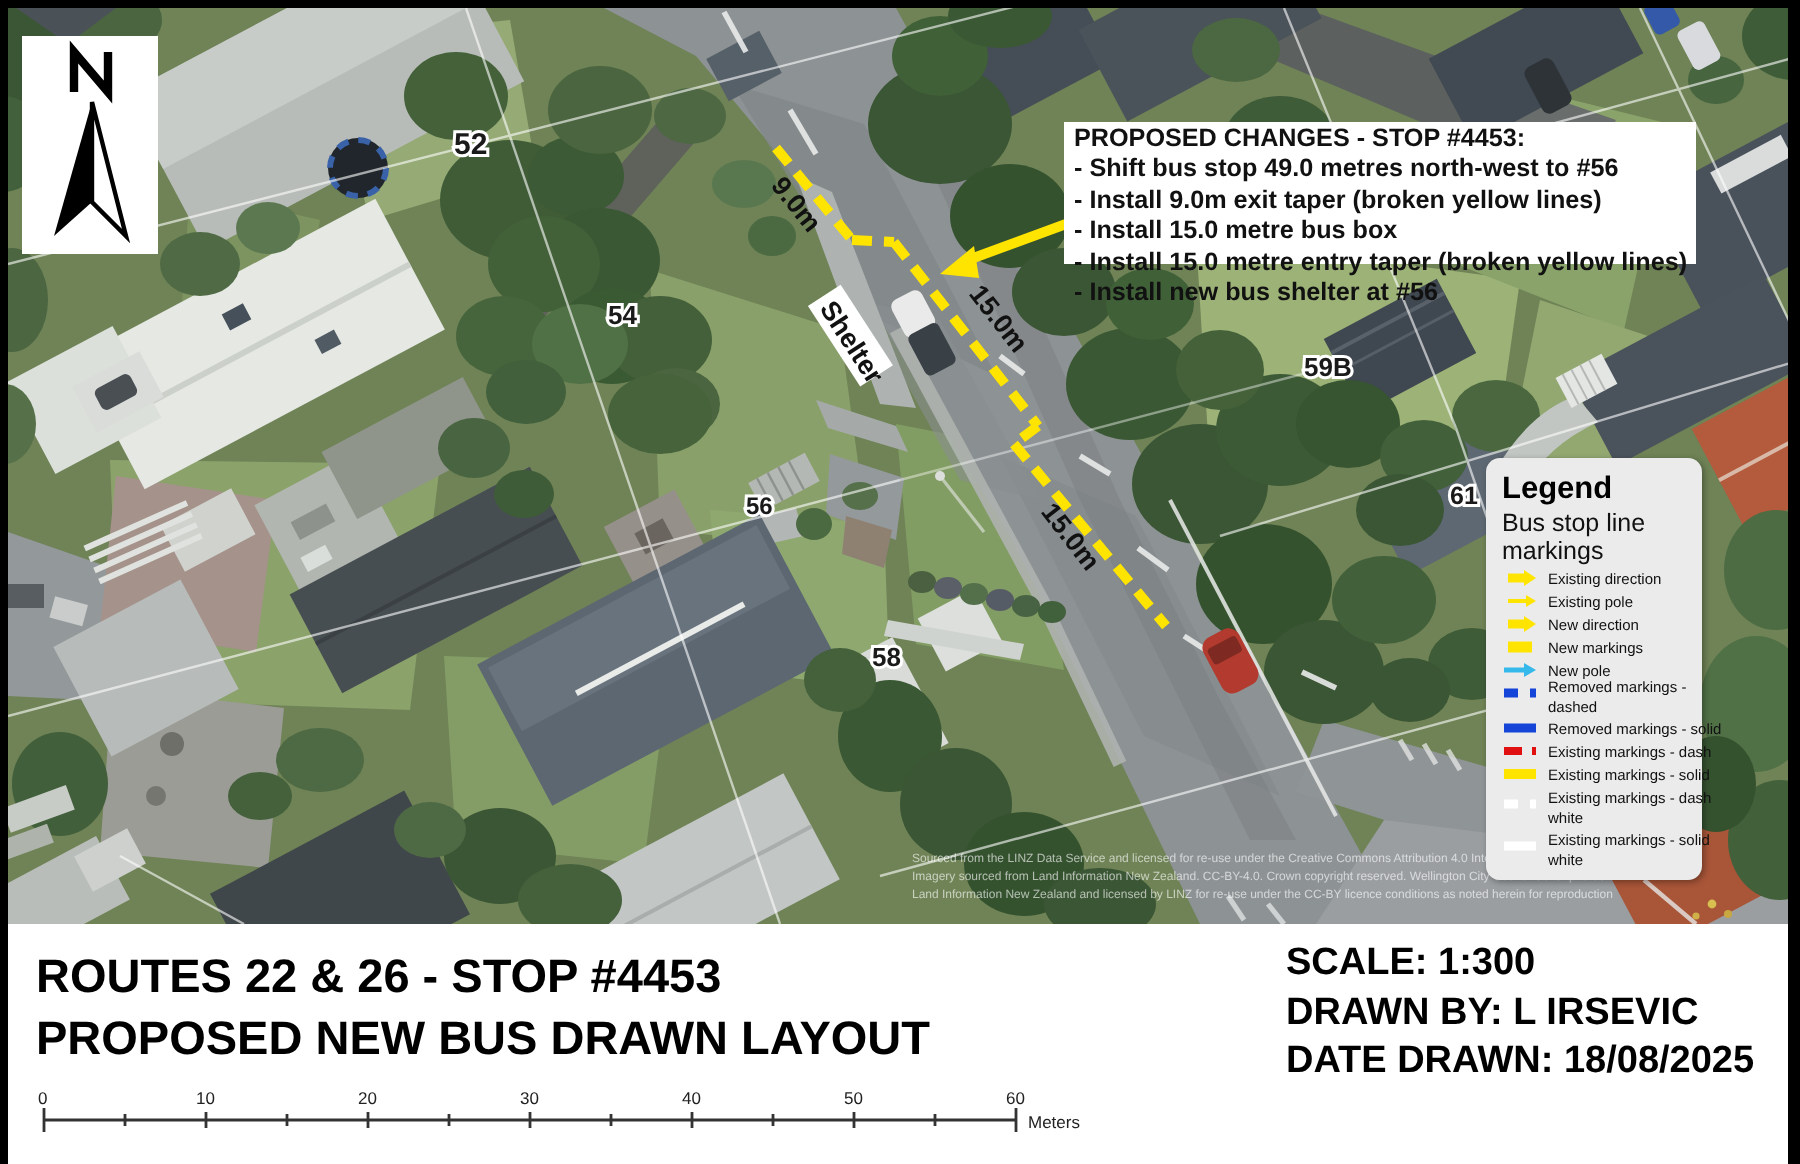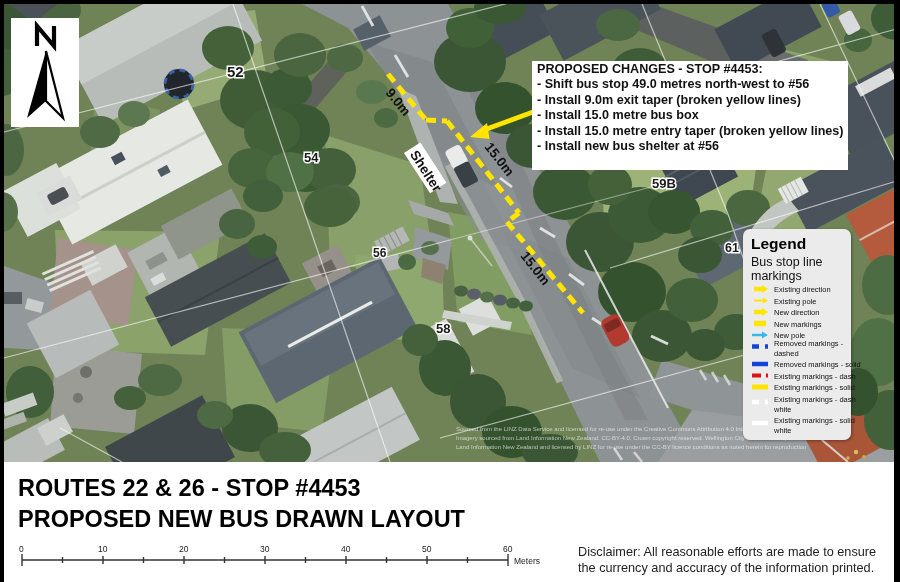--- a/index.html
+++ b/index.html
@@ -404,21 +404,21 @@
 </svg>
 
 <div class="abs" style="left:11px;top:18px;width:68px;height:109px;background:#fff;">
   <svg width="68" height="109" viewBox="0 0 68 109" xmlns="http://www.w3.org/2000/svg">
     <path d="M26 28 L26 8 L43 28 L43 8" fill="none" stroke="#000" stroke-width="4.2"></path>
     <polygon points="35,33 16,100 35,83" fill="#000"></polygon>
     <polygon points="35,33 52,100 35,83" fill="#fff" stroke="#000" stroke-width="2.2"></polygon>
   </svg>
 </div>
 
-<div class="abs" style="left:532px;top:61px;width:316px;height:109px;background:#fff;font-size:12.6px;font-weight:bold;color:#111;line-height:15.4px;padding:1px 0 16px 5px;box-sizing:border-box;white-space:nowrap;">
+<div class="abs" style="left:532px;top:61px;width:316px;height:71px;background:#fff;font-size:12.6px;font-weight:bold;color:#111;line-height:15.4px;padding:1px 0 16px 5px;box-sizing:border-box;white-space:nowrap;">
 PROPOSED CHANGES - STOP #4453:<br>
 - Shift bus stop 49.0 metres north-west to #56<br>
 - Install 9.0m exit taper (broken yellow lines)<br>
 - Install 15.0 metre bus box<br>
 - Install 15.0 metre entry taper (broken yellow lines)<br>
 - Install new bus shelter at #56
 </div>
 
 <div class="abs" style="left:743px;top:229px;width:108px;height:211px;background:#ebebec;border-radius:7px;box-shadow:1px 1px 3px rgba(0,0,0,0.35);">
   <svg width="126" height="211" viewBox="0 0 126 211" xmlns="http://www.w3.org/2000/svg">
@@ -487,15 +487,15 @@
         <line x1="494" y1="12" x2="494" y2="24"></line>
       <line x1="48.5" y1="15" x2="48.5" y2="21"></line>
         <line x1="129.5" y1="15" x2="129.5" y2="21"></line>
         <line x1="210.5" y1="15" x2="210.5" y2="21"></line>
         <line x1="291.5" y1="15" x2="291.5" y2="21"></line>
         <line x1="372.5" y1="15" x2="372.5" y2="21"></line>
         <line x1="453.5" y1="15" x2="453.5" y2="21"></line>
     </g>
   </svg>
 
-
-  <div class="abs" style="left:574px;top:83px;font-size:12.7px;color:#222;line-height:15.5px;white-space:nowrap;">Disclaimer: All reasonable efforts are made to ensure<br>the currency and accuracy of the information printed.</div>
+  <div class="abs" style="left:639px;top:8px;font-size:19px;font-weight:bold;color:#000;line-height:24.5px;">SCALE: 1:300<br>DRAWN BY: L IRSEVIC<br>DATE DRAWN: 18/08/2025</div>
+
 </div>
 
 </body></html>

